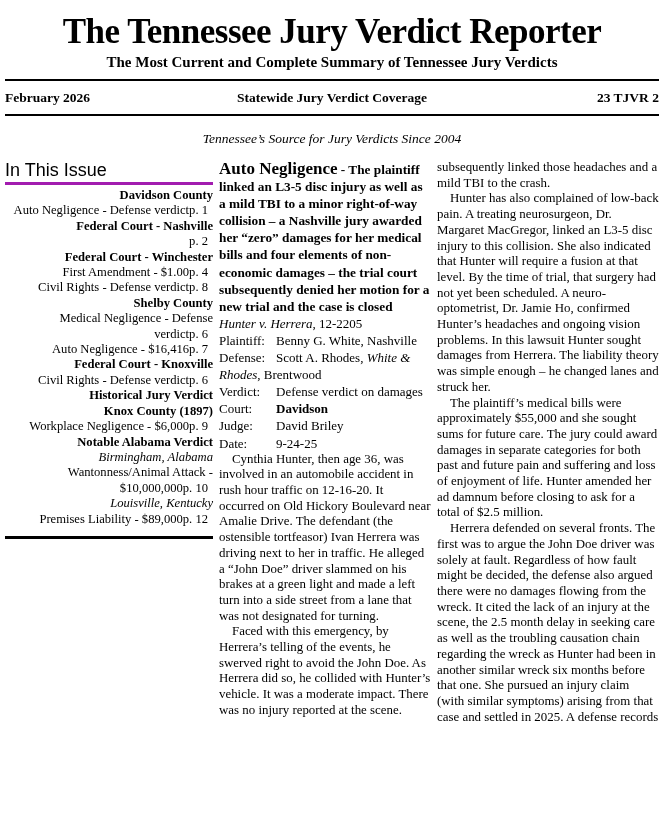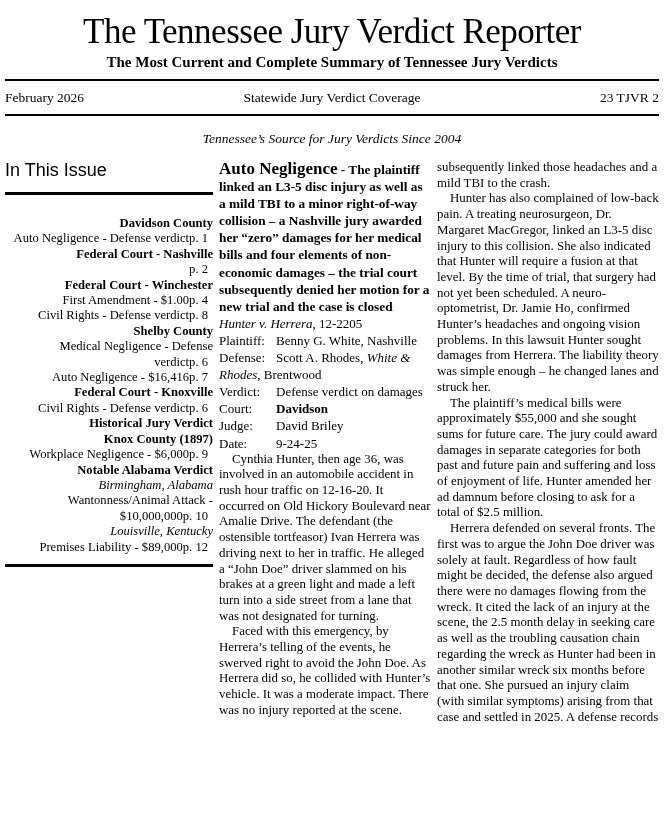--- a/index.html
+++ b/index.html
@@ -6,54 +6,54 @@
   body {
     width: 664px; height: 828px;
     background: #ffffff; color: #000000;
     font-family: "Liberation Serif", serif;
     overflow: hidden;
   }
   .page { padding: 0 5px; }
 
   
   .masthead-title {
-    text-align: center; font-weight: normal;
+    text-align: center; font-weight: bold;
     font-size: 35px; line-height: 40px;
     margin: 12px 0 1px 0; letter-spacing: -0.5px;
   }
   .masthead-subtitle {
     text-align: center; font-weight: bold;
     font-size: 15px; line-height: 18px; margin-bottom: 8px;
   }
   .rule { border: none; border-top: 2px solid #000; margin: 0; }
   .info-bar {
     display: grid; grid-template-columns: 1fr auto 1fr;
-    align-items: center; font-weight: normal; font-size: 13.5px;
+    align-items: center; font-weight: bold; font-size: 13.5px;
     padding: 9px 0 8px 0;
   }
   .info-left  { text-align: left; }
   .info-center{ text-align: center; }
   .info-right { text-align: right; }
   .tagline {
     text-align: center; font-style: italic;
     font-size: 13.5px; margin: 15px 0 13px 0;
   }
 
   
   .columns { display: flex; gap: 6px; align-items: flex-start; }
   .col-left  { width: 208px; flex: none; }
   .col-mid   { width: 212px; flex: none; }
   .col-right { flex: 1; min-width: 0; }
 
   
   .toc-heading {
     font-family: "Liberation Sans", sans-serif;
     font-size: 18px; line-height: 21px;
-    border-bottom: 3px solid #000000;
-    padding-bottom: 11px; margin-bottom: 21px;
+    border-bottom: 3px solid #a21caf;
+    padding-bottom: 1px; margin-bottom: 3px;
   }
   .toc-row {
     display: flex; justify-content: flex-end;
     font-size: 12.6px; line-height: 15.4px;
   }
   .toc-row .p { white-space: nowrap; padding-right: 5px; }
   .toc-head { font-weight: bold; }
   .toc-italic { font-style: italic; }
   .toc-bottom-rule { border: none; border-top: 3px solid #000; margin: 9px 0 0 0; }
 

